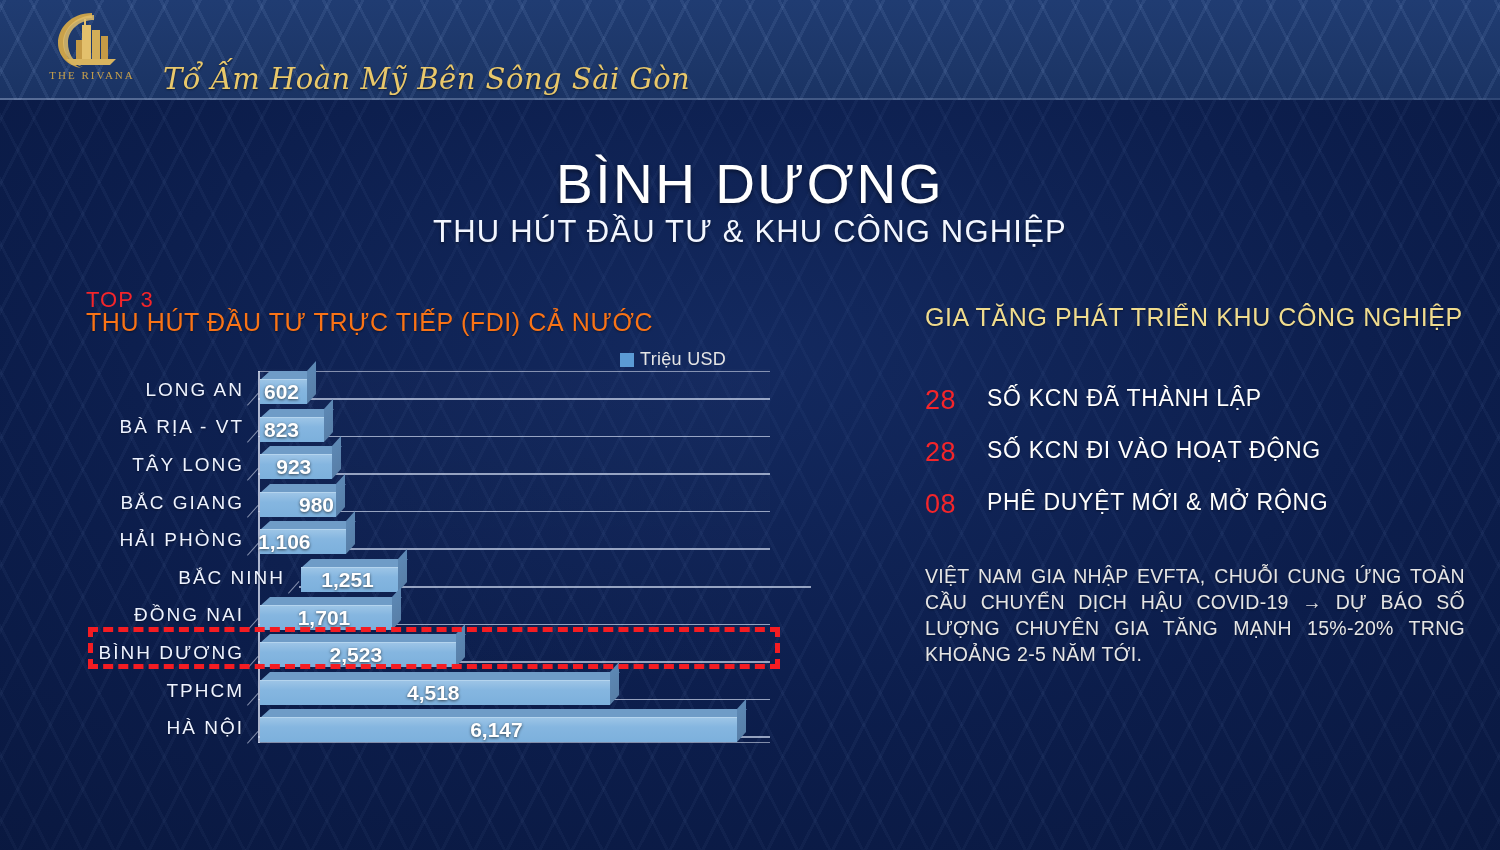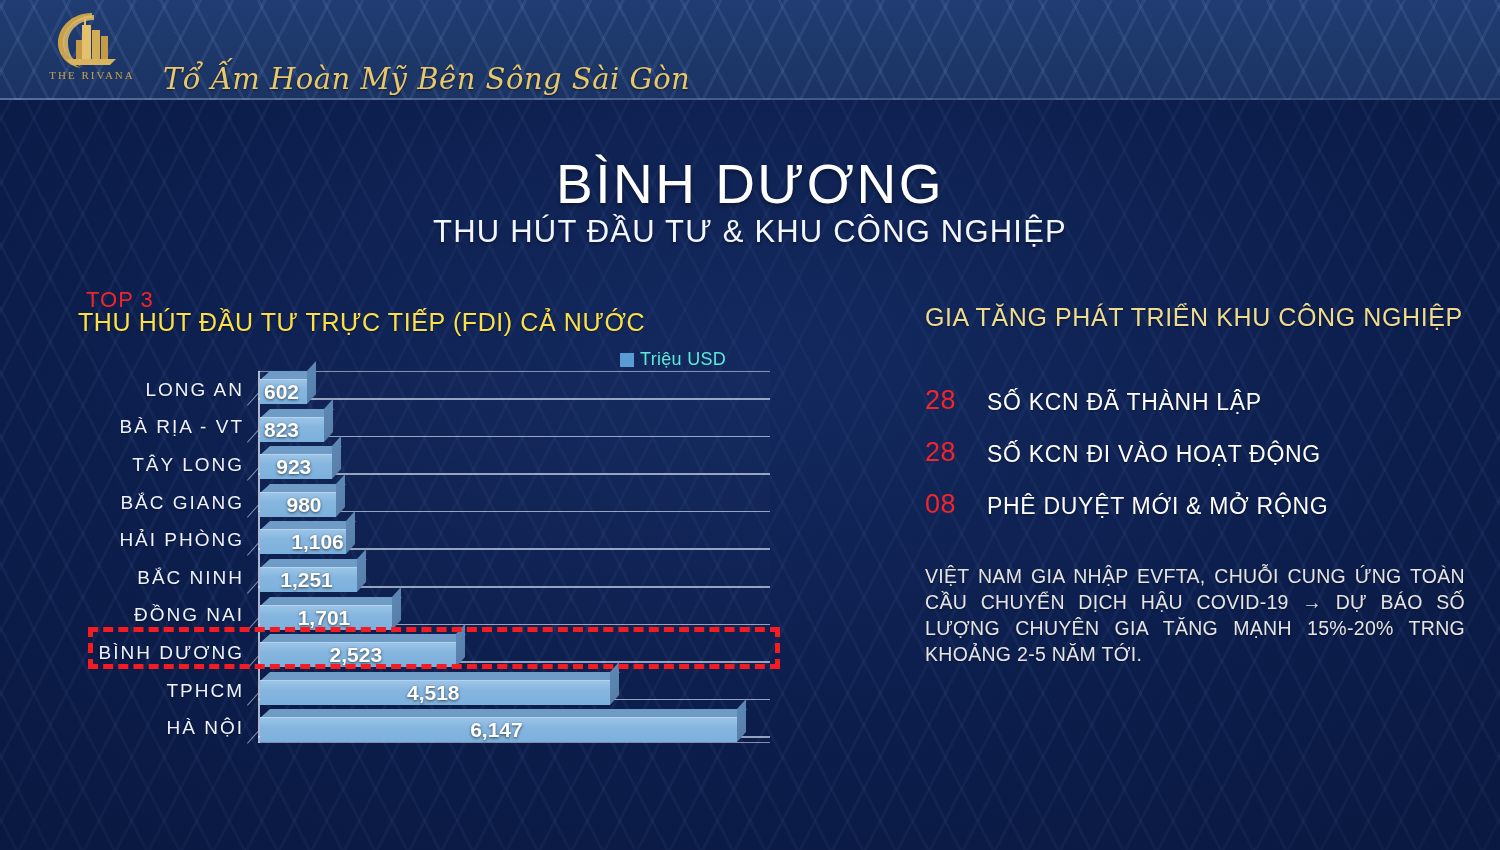--- a/index.html
+++ b/index.html
@@ -90,31 +90,31 @@
     letter-spacing:1.2px;
     text-shadow:0 2px 3px rgba(0,0,0,0.4);
   }
 
   
   .left-kicker {
     position:absolute; left:86px; top:287px;
     font-size:22px; color:#f4252a; letter-spacing:1px;
   }
   .left-heading {
-    position:absolute; left:78px; top:308px;
-    font-size:25px; color:#fde047; letter-spacing:0.6px;
+    position:absolute; left:86px; top:308px;
+    font-size:25px; color:#f97316; letter-spacing:0.6px;
     white-space:nowrap;
     text-shadow:0 1px 2px rgba(0,0,0,0.4);
   }
 
   
   .chart { position:absolute; left:86px; top:345px; width:700px; height:400px; }
   .legend { position:absolute; left:534px; top:4px; display:flex; align-items:center; gap:6px; }
   .legend-swatch { width:14px; height:14px; background:#5b9bd5; display:block; }
-  .legend-label { font-size:18px; color:#5eead4; letter-spacing:0.3px; }
+  .legend-label { font-size:18px; color:#e5e5e5; letter-spacing:0.3px; }
 
   .plot { position:absolute; left:0; top:24px; width:700px; height:376px; }
 
   
   .wall {
     position:absolute; left:172px; top:0px; width:512px; height:376px;
     background:linear-gradient(180deg, rgba(255,255,255,0.012), rgba(255,255,255,0.0));
   }
   .axis-line {
     position:absolute; left:172px; top:2px; width:2px; height:372px;
@@ -176,21 +176,21 @@
     pointer-events:none;
   }
 
   
   .right-heading {
     position:absolute; left:925px; top:303px;
     font-size:25px; color:#f0dc8e; letter-spacing:0.6px; white-space:nowrap;
     text-shadow:0 1px 2px rgba(0,0,0,0.4);
   }
   .stats { position:absolute; left:925px; top:385px; width:560px; }
-  .stat-row { display:flex; align-items:flex-end; margin-bottom:21px; }
+  .stat-row { display:flex; align-items:flex-start; margin-bottom:21px; }
   .stat-num {
     width:62px; flex:0 0 62px;
     font-size:27px; color:#f4252a; font-weight:400; letter-spacing:0.5px;
   }
   .stat-text {
     font-size:23px; color:#ffffff; letter-spacing:0.7px; white-space:nowrap;
     text-shadow:0 1px 2px rgba(0,0,0,0.4);
   }
   .note {
     position:absolute; left:925px; top:563px; width:540px;
@@ -273,35 +273,35 @@
           <div class="diag" style="left: -11px; top: 33.6px; width: 16px; transform: rotate(-48deg);"></div>
         </div>
         <div class="row" style="top: 114.8px; width: 512px;">
           <div class="row-label">BẮC GIANG</div>
           <div class="gridline"></div>
           <div class="bar-3d" style="width: 76.0242px;">
             <div class="bar-top"></div>
             <div class="bar-side"></div>
             <div class="bar-front"></div>
           </div>
-          <div class="bar-value value-inside" style="right: auto; left: 8px; width: 76.0242px; text-align: center;">980</div>
+          <div class="bar-value value-inside" style="right: auto; left: 0px; width: 76.0242px; text-align: right;">980</div>
           <div class="diag" style="left: -11px; top: 33.6px; width: 16px; transform: rotate(-48deg);"></div>
         </div>
         <div class="row" style="top: 152.4px; width: 512px;">
           <div class="row-label">HẢI PHÒNG</div>
           <div class="gridline"></div>
           <div class="bar-3d" style="width: 85.7988px;">
             <div class="bar-top"></div>
             <div class="bar-side"></div>
             <div class="bar-front"></div>
           </div>
-          <div class="bar-value value-inside" style="right: auto; left: 0px; width: 85.7988px; text-align: right;">1,106</div>
-          <div class="diag" style="left: -11px; top: 33.6px; width: 16px; transform: rotate(-48deg);"></div>
-        </div>
-        <div class="row" style="top: 190px; width: 512px;">
+          <div class="bar-value value-inside" style="right: auto; left: 0px; width: 85.7988px; text-align: left;">1,106</div>
+          <div class="diag" style="left: -11px; top: 33.6px; width: 16px; transform: rotate(-48deg);"></div>
+        </div>
+        <div class="row" style="top: 190px; width: 512px; margin-left: 41px;">
           <div class="row-label">BẮC NINH</div>
           <div class="gridline"></div>
           <div class="bar-3d" style="width: 97.0473px;">
             <div class="bar-top"></div>
             <div class="bar-side"></div>
             <div class="bar-front"></div>
           </div>
           <div class="bar-value value-inside" style="right: auto; left: 0px; width: 97.0473px; text-align: center;">1,251</div>
           <div class="diag" style="left: -11px; top: 33.6px; width: 16px; transform: rotate(-48deg);"></div>
         </div>

